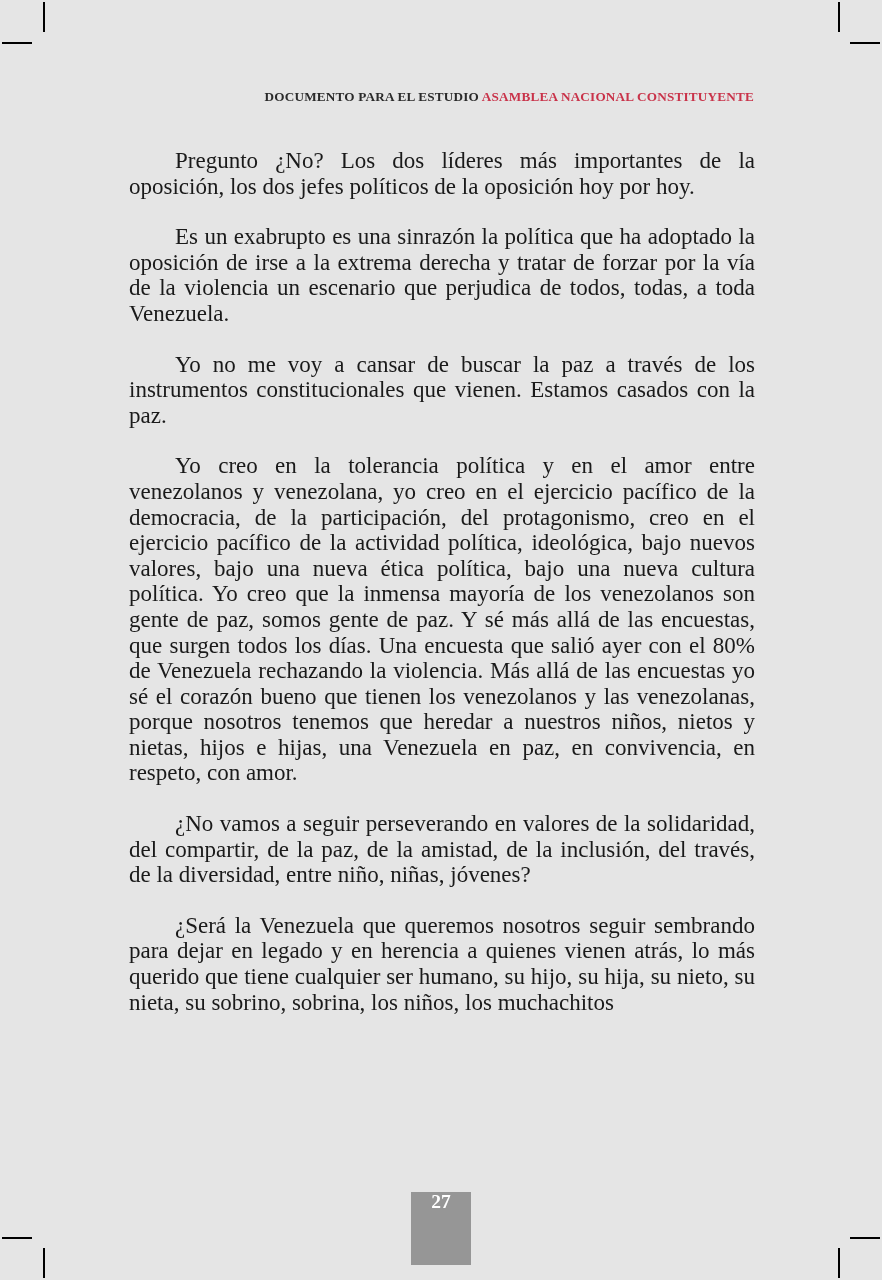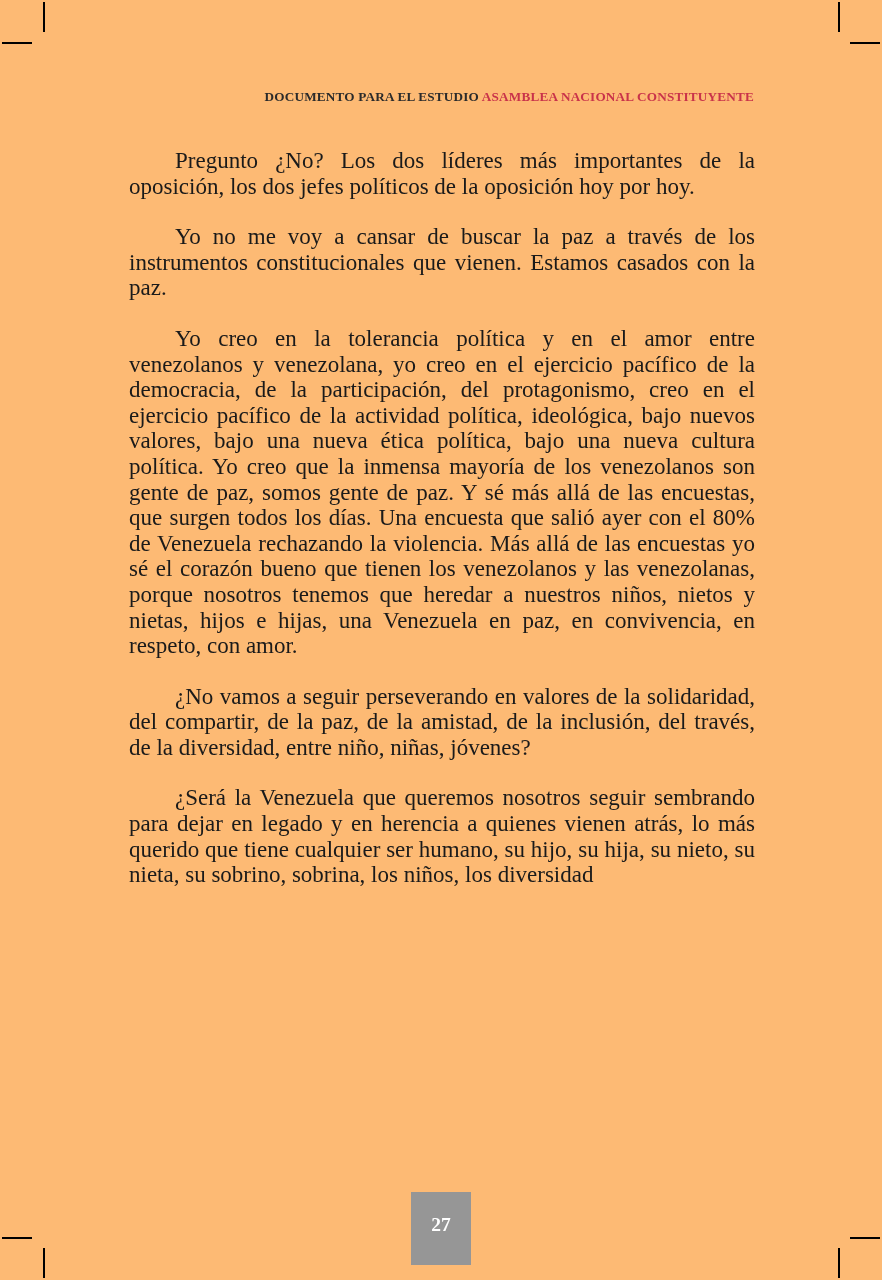--- a/index.html
+++ b/index.html
@@ -5,21 +5,21 @@
   html, body {
     margin: 0;
     padding: 0;
     background: #ffffff;
   }
 
   .page {
     position: relative;
     width: 882px;
     height: 1280px;
-    background: #fdba74;
+    background: #e5e5e5;
     overflow: hidden;
     font-family: "Liberation Serif", "DejaVu Serif", serif;
     color: #1a1a1a;
   }
 
   
   .crop {
     position: absolute;
     background: #000000;
   }
@@ -88,21 +88,21 @@
     height: 73px;
     background: #969696;
   }
   .folio .folio-num {
     display: block;
     text-align: center;
     color: #ffffff;
     font-size: 19.5px;
     font-weight: bold;
     line-height: 1;
-    padding-top: 23px;
+    padding-top: 0;
     font-family: "Liberation Serif", "DejaVu Serif", serif;
   }
 </style>
 </head>
 <body>
 
 <div class="page">
 
   <div class="crop v crop-tl-v"></div>
   <div class="crop h crop-tl-h"></div>
@@ -112,23 +112,24 @@
   <div class="crop h crop-bl-h"></div>
   <div class="crop v crop-br-v"></div>
   <div class="crop h crop-br-h"></div>
 
   <div class="running-head">
     <span class="rh-study">DOCUMENTO PARA EL ESTUDIO</span><span> </span><span class="rh-title">ASAMBLEA NACIONAL CONSTITUYENTE</span>
   </div>
 
   <div class="content">
     <p>Pregunto ¿No? Los dos líderes más importantes de la oposición, los dos jefes políticos de la oposición hoy por hoy.</p>
+    <p>Es un exabrupto es una sinrazón la política que ha adoptado la oposición de irse a la extrema derecha y tratar de forzar por la vía de la violencia un escenario que perjudica de todos, todas, a toda Venezuela.</p>
     <p>Yo no me voy a cansar de buscar la paz a través de los instrumentos constitucionales que vienen. Estamos casados con la paz.</p>
     <p>Yo creo en la tolerancia política y en el amor entre venezolanos y venezolana, yo creo en el ejercicio pacífico de la democracia, de la participación, del protagonismo, creo en el ejercicio pacífico de la actividad política, ideológica, bajo nuevos valores, bajo una nueva ética política, bajo una nueva cultura política. Yo creo que la inmensa mayoría de los venezolanos son gente de paz, somos gente de paz. Y sé más allá de las encuestas, que surgen todos los días. Una encuesta que salió ayer con el 80% de Venezuela rechazando la violencia. Más allá de las encuestas yo sé el corazón bueno que tienen los venezolanos y las venezolanas, porque nosotros tenemos que heredar a nuestros niños, nietos y nietas, hijos e hijas, una Venezuela en paz, en convivencia, en respeto, con amor.</p>
     <p>¿No vamos a seguir perseverando en valores de la solidaridad, del compartir, de la paz, de la amistad, de la inclusión, del través, de la diversidad, entre niño, niñas, jóvenes?</p>
-    <p>¿Será la Venezuela que queremos nosotros seguir sembrando para dejar en legado y en herencia a quienes vienen atrás, lo más querido que tiene cualquier ser humano, su hijo, su hija, su nieto, su nieta, su sobrino, sobrina, los niños, los diversidad</p>
+    <p>¿Será la Venezuela que queremos nosotros seguir sembrando para dejar en legado y en herencia a quienes vienen atrás, lo más querido que tiene cualquier ser humano, su hijo, su hija, su nieto, su nieta, su sobrino, sobrina, los niños, los muchachitos</p>
   </div>
 
   <div class="folio">
     <span class="folio-num">27</span>
   </div>
 
 </div>
 
 </body></html>

